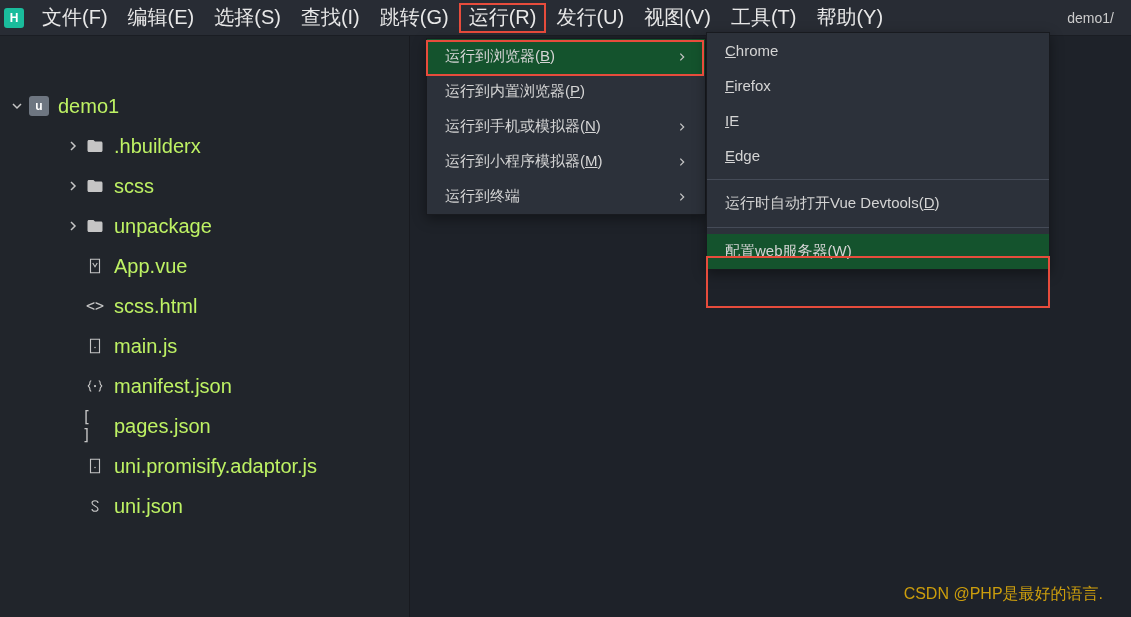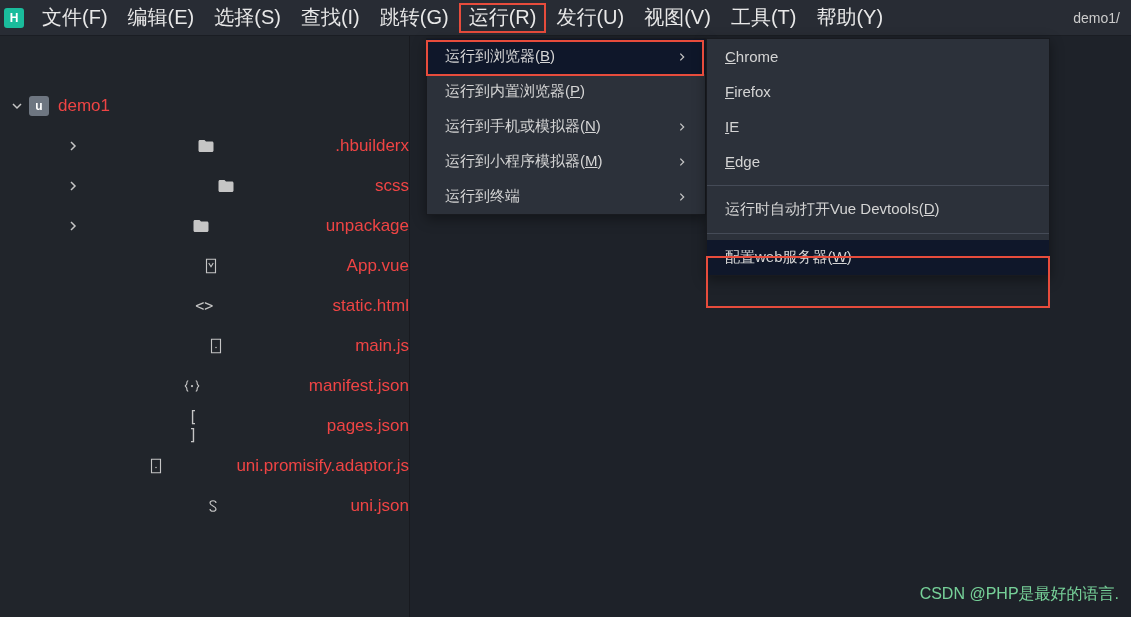--- a/index.html
+++ b/index.html
@@ -42,21 +42,21 @@
       cursor: pointer;
       color: #e8e8e8;
       font-size: 20px;
     }
     .menu-item.highlighted {
       border: 2px solid #e74c3c;
       padding: 0 8px;
     }
     .menu-right {
       margin-left: auto;
-      padding-right: 11px;
+      padding-right: 17px;
       color: #ccc;
     }
     .body-area {
       display: flex;
       height: calc(100% - 36px);
       position: relative;
     }
     .sidebar {
       width: 410px;
       background: #21252b;
@@ -64,39 +64,39 @@
       border-right: 1px solid #181a1f;
     }
     .tree-row {
       display: flex;
       align-items: center;
       height: 40px;
       padding-left: 8px;
       cursor: pointer;
     }
     .tree-row.root { padding-left: 8px; }
-    .tree-row.child { padding-left: 64px; justify-content: space-between; }
+    .tree-row.child { padding-left: 64px; }
     .chevron {
       width: 18px;
       display: inline-flex;
       justify-content: center;
       color: #c5c5c5;
     }
     .chevron.hidden { visibility: hidden; }
     .icon-slot {
       width: 26px;
       display: inline-flex;
       justify-content: center;
       align-items: center;
       margin-right: 6px;
     }
     .icon-slot svg { fill: #c5c5c5; }
     .tree-label {
-      color: #ef4444;
-      font-size: 17px;
+      color: #bef264;
+      font-size: 20px;
     }
     .proj-badge {
       width: 20px;
       height: 20px;
       background: #6e7681;
       border-radius: 3px;
       display: flex;
       align-items: center;
       justify-content: center;
       font-size: 12px;
@@ -113,55 +113,55 @@
       border: 1px solid #181a1f;
       box-shadow: 0 4px 12px rgba(0,0,0,0.4);
     }
     .dropdown.run-menu {
       left: 426px;
       top: 38px;
       width: 280px;
     }
     .dropdown.sub-menu {
       left: 706px;
-      top: 38px;
+      top: 32px;
       width: 344px;
     }
     .dd-item {
       height: 35px;
       display: flex;
       align-items: center;
       padding: 0 18px;
       cursor: pointer;
       position: relative;
       font-size: 15px;
     }
-    .dd-item.hover { background: #0f172a; }
+    .dd-item.hover { background: #14532d; }
     .dd-item .arrow {
       margin-left: auto;
       color: #c5c5c5;
     }
     .dd-item .uline { text-decoration: underline; }
     .dd-sep {
       height: 1px;
       background: #454b57;
       margin: 6px 0;
     }
     .highlight-box {
       position: absolute;
       border: 2px solid #e74c3c;
       pointer-events: none;
     }
     .hb1 { left: 426px; top: 40px; width: 278px; height: 36px; }
     .hb2 { left: 706px; top: 256px; width: 344px; height: 52px; }
     .watermark {
       position: absolute;
-      right: 12px;
+      right: 28px;
       bottom: 12px;
-      color: #86efac;
+      color: #eab308;
       font-size: 16px;
       opacity: 0.85;
     }
   </style>
 </head>
 <body>
 
 <div class="menubar">
   <div class="app-icon">H</div>
   <div class="menu-item">文件(F)</div>
@@ -246,21 +246,21 @@
         </div>
         <div class="tree-row child">
           <span class="chevron hidden">
             <svg width="12" height="12" viewBox="0 0 12 12">
               <path d="M4 2l4 4-4 4" stroke="#c5c5c5" stroke-width="1.5" fill="none"></path>
             </svg>
           </span>
           <span class="icon-slot">
             <span style="color:#c5c5c5;font-family:monospace;font-size:15px;">&lt;&gt;</span>
           </span>
-          <span class="tree-label">static.html</span>
+          <span class="tree-label">scss.html</span>
         </div>
         <div class="tree-row child">
           <span class="chevron hidden">
             <svg width="12" height="12" viewBox="0 0 12 12">
               <path d="M4 2l4 4-4 4" stroke="#c5c5c5" stroke-width="1.5" fill="none"></path>
             </svg>
           </span>
           <span class="icon-slot">
             <svg width="18" height="18" viewBox="0 0 24 24">
               <path fill="none" stroke="#c5c5c5" stroke-width="1.5" d="M6 3h12v18H6z"></path>

